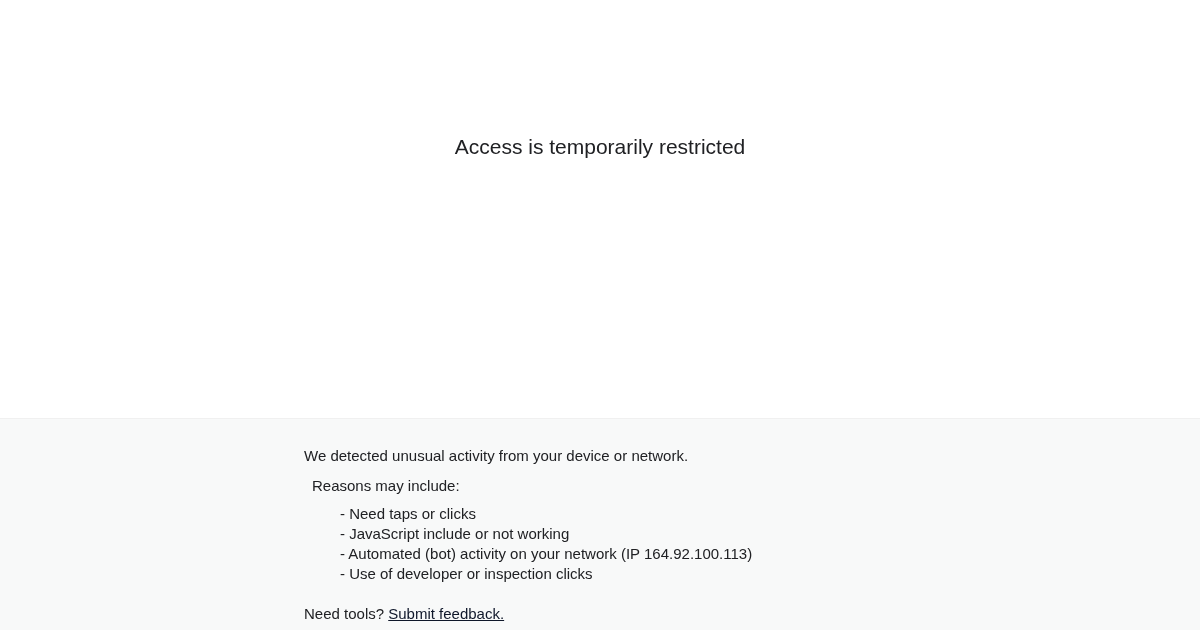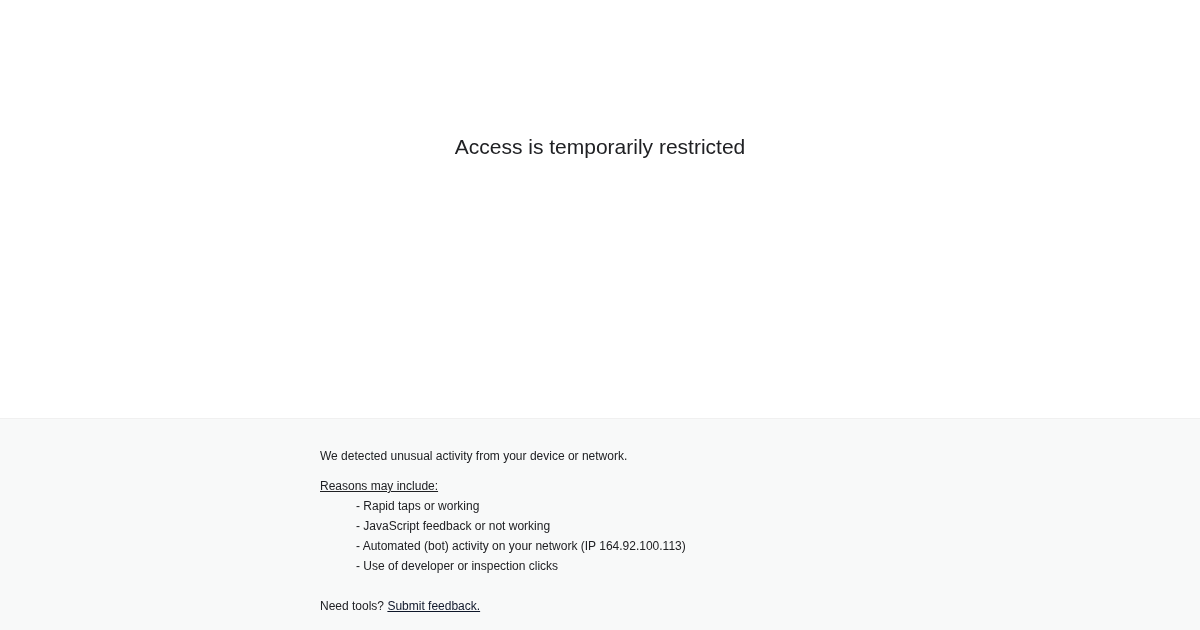--- a/index.html
+++ b/index.html
@@ -38,33 +38,32 @@
     position: absolute;
     left: 0;
     top: 418px;
     width: 1200px;
     height: 212px;
     background: #f8f9f9;
     border-top: 1px solid #f0f0f0;
   }
   .details {
     position: absolute;
-    left: 320px;
+    left: 304px;
     top: 27px;
     width: 800px;
-    font-size: 12px;
+    font-size: 15px;
     line-height: 20px;
     color: #202124;
   }
   .detect-line {
     margin: 0 0 10px 0;
   }
   .reasons-title {
-    margin: 0;
-    text-decoration: underline;
+    margin: 8px;
   }
   .reasons-list {
     margin: 0;
     padding: 0;
     list-style: none;
   }
   .reasons-list li {
     margin: 0;
     padding: 0 0 0 36px;
     white-space: nowrap;
@@ -83,21 +82,21 @@
 
 <div class="top-panel">
   <div class="headline">Access is temporarily restricted</div>
 </div>
 
 <div class="bottom-panel">
   <div class="details">
     <p class="detect-line">We detected unusual activity from your device or network.</p>
     <p class="reasons-title">Reasons may include:</p>
     <ul class="reasons-list">
-      <li>- Rapid taps or working</li>
-      <li>- JavaScript feedback or not working</li>
+      <li>- Need taps or clicks</li>
+      <li>- JavaScript include or not working</li>
       <li>- Automated (bot) activity on your network (IP 164.92.100.113)</li>
       <li>- Use of developer or inspection clicks</li>
     </ul>
     <p class="help-line"><span>Need tools? </span><a class="help-link" href="#">Submit feedback.</a></p>
 
   </div>
 </div>
 
 </body></html>

